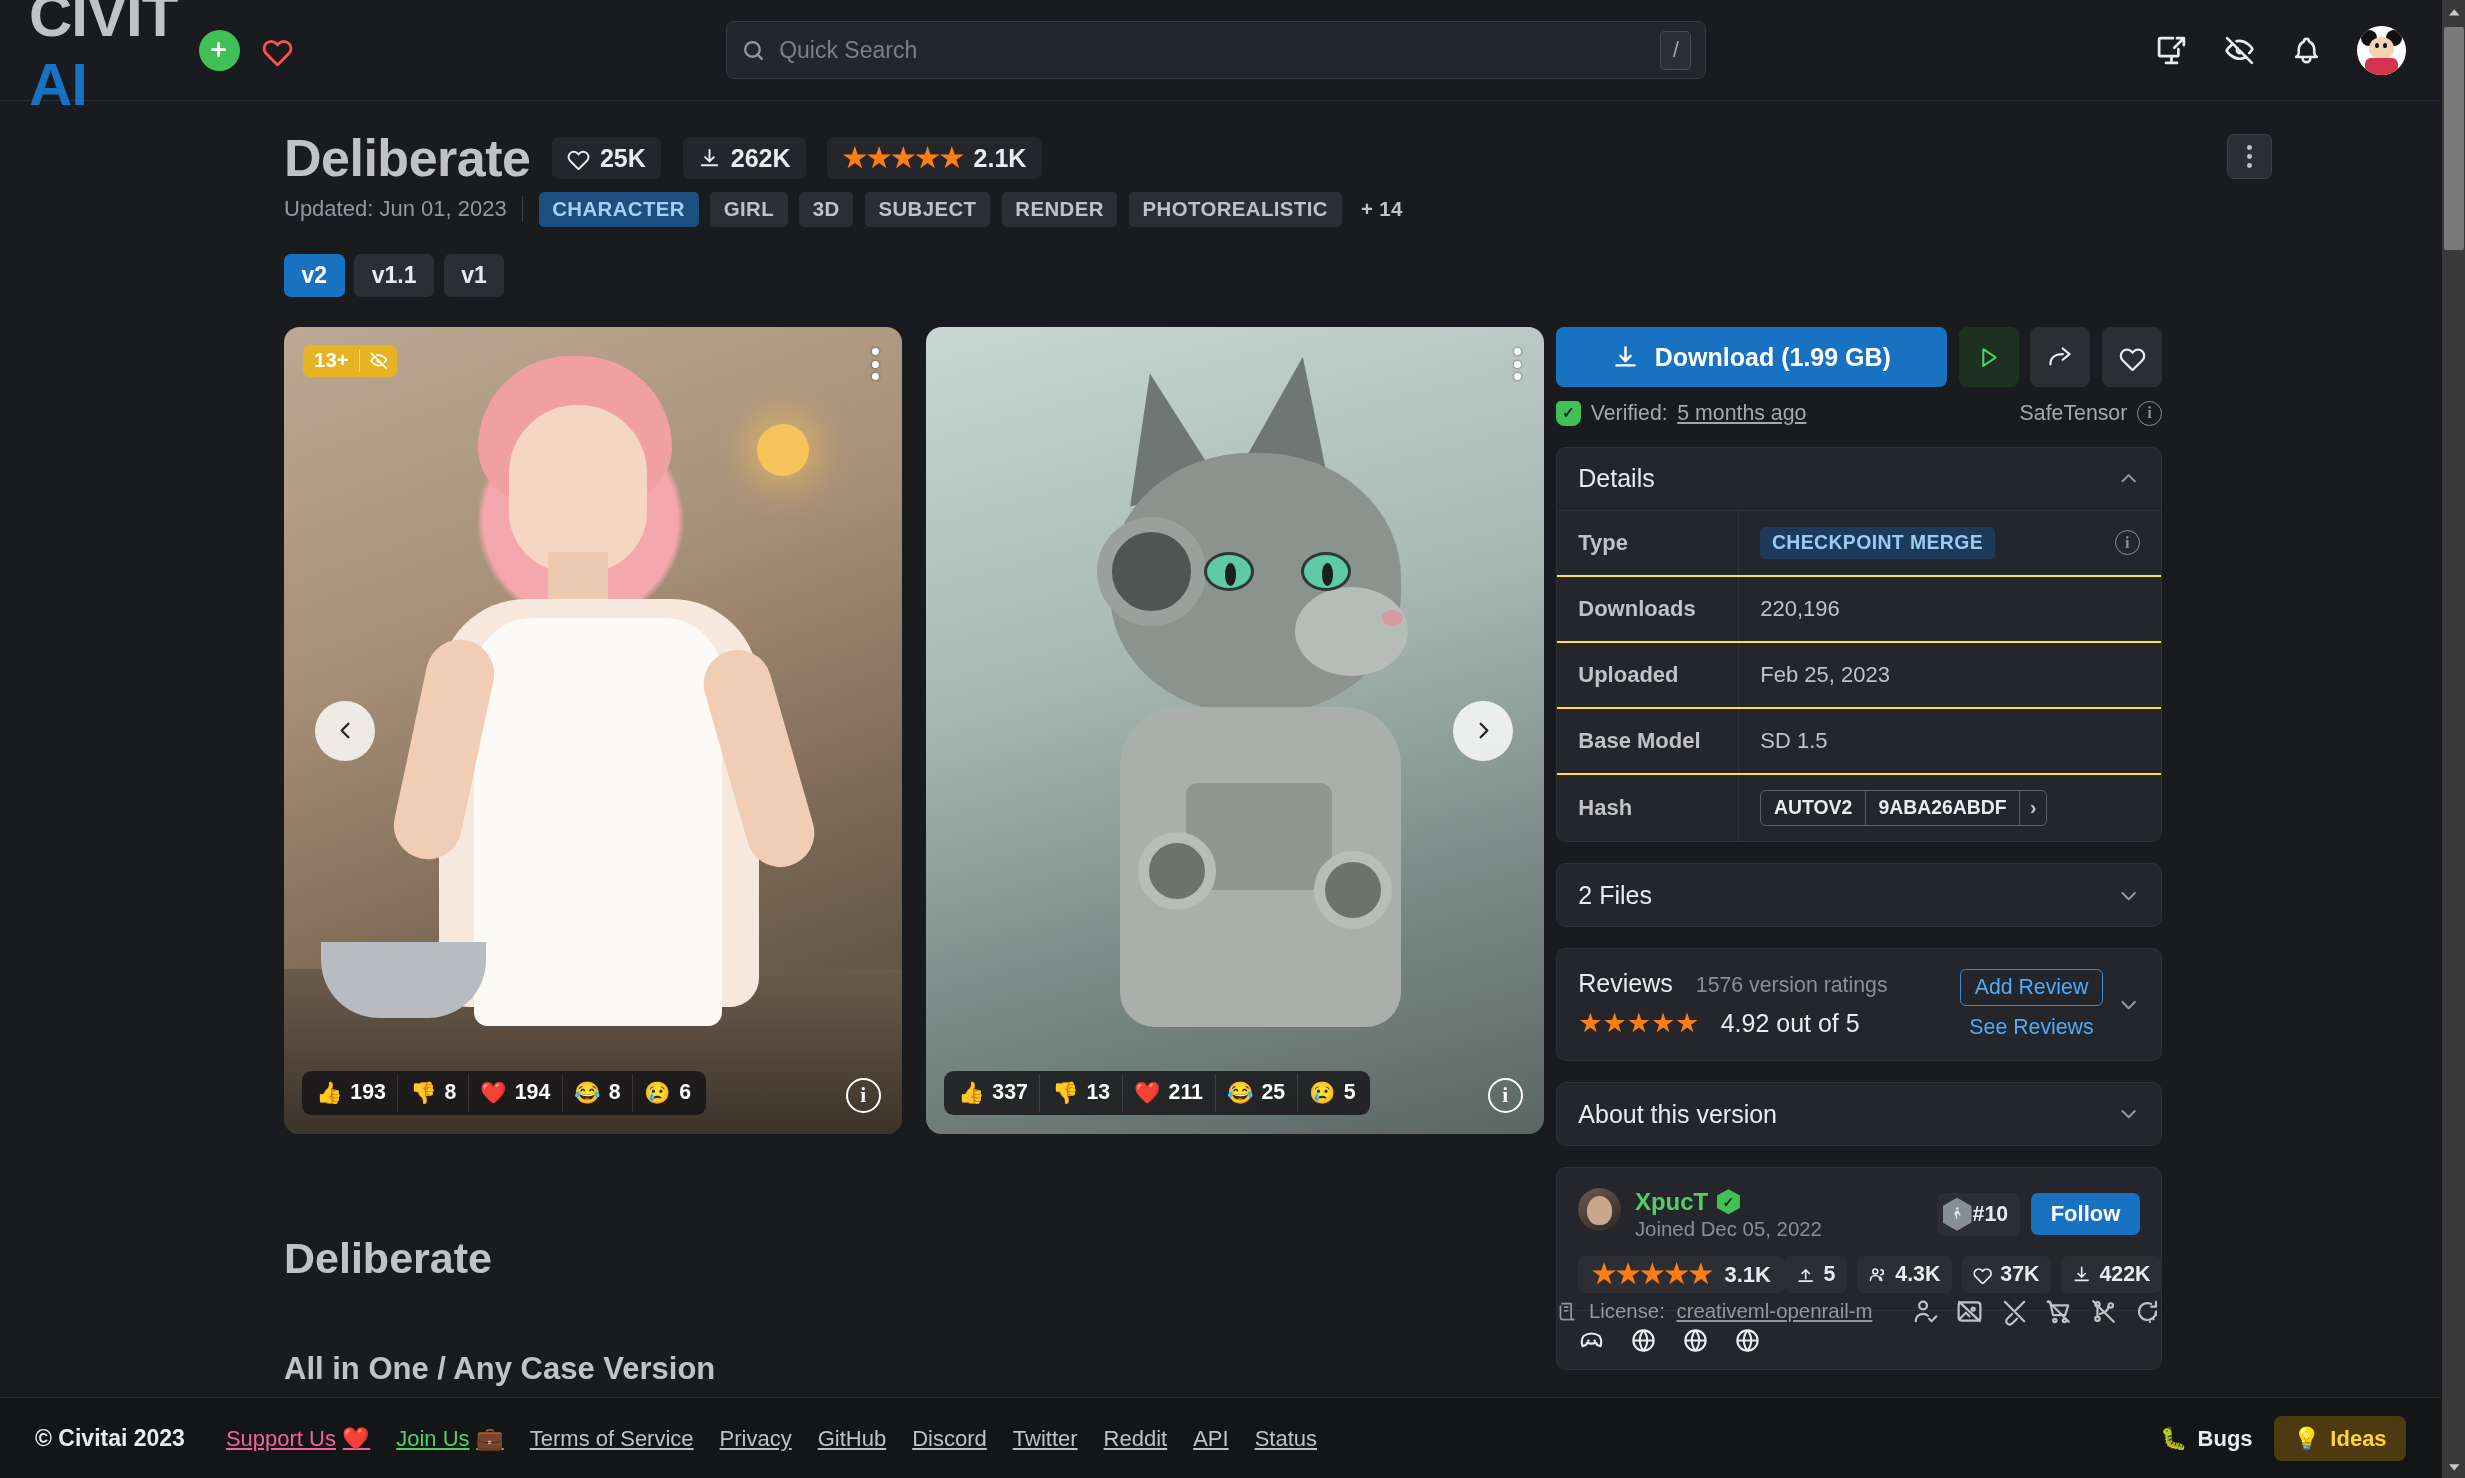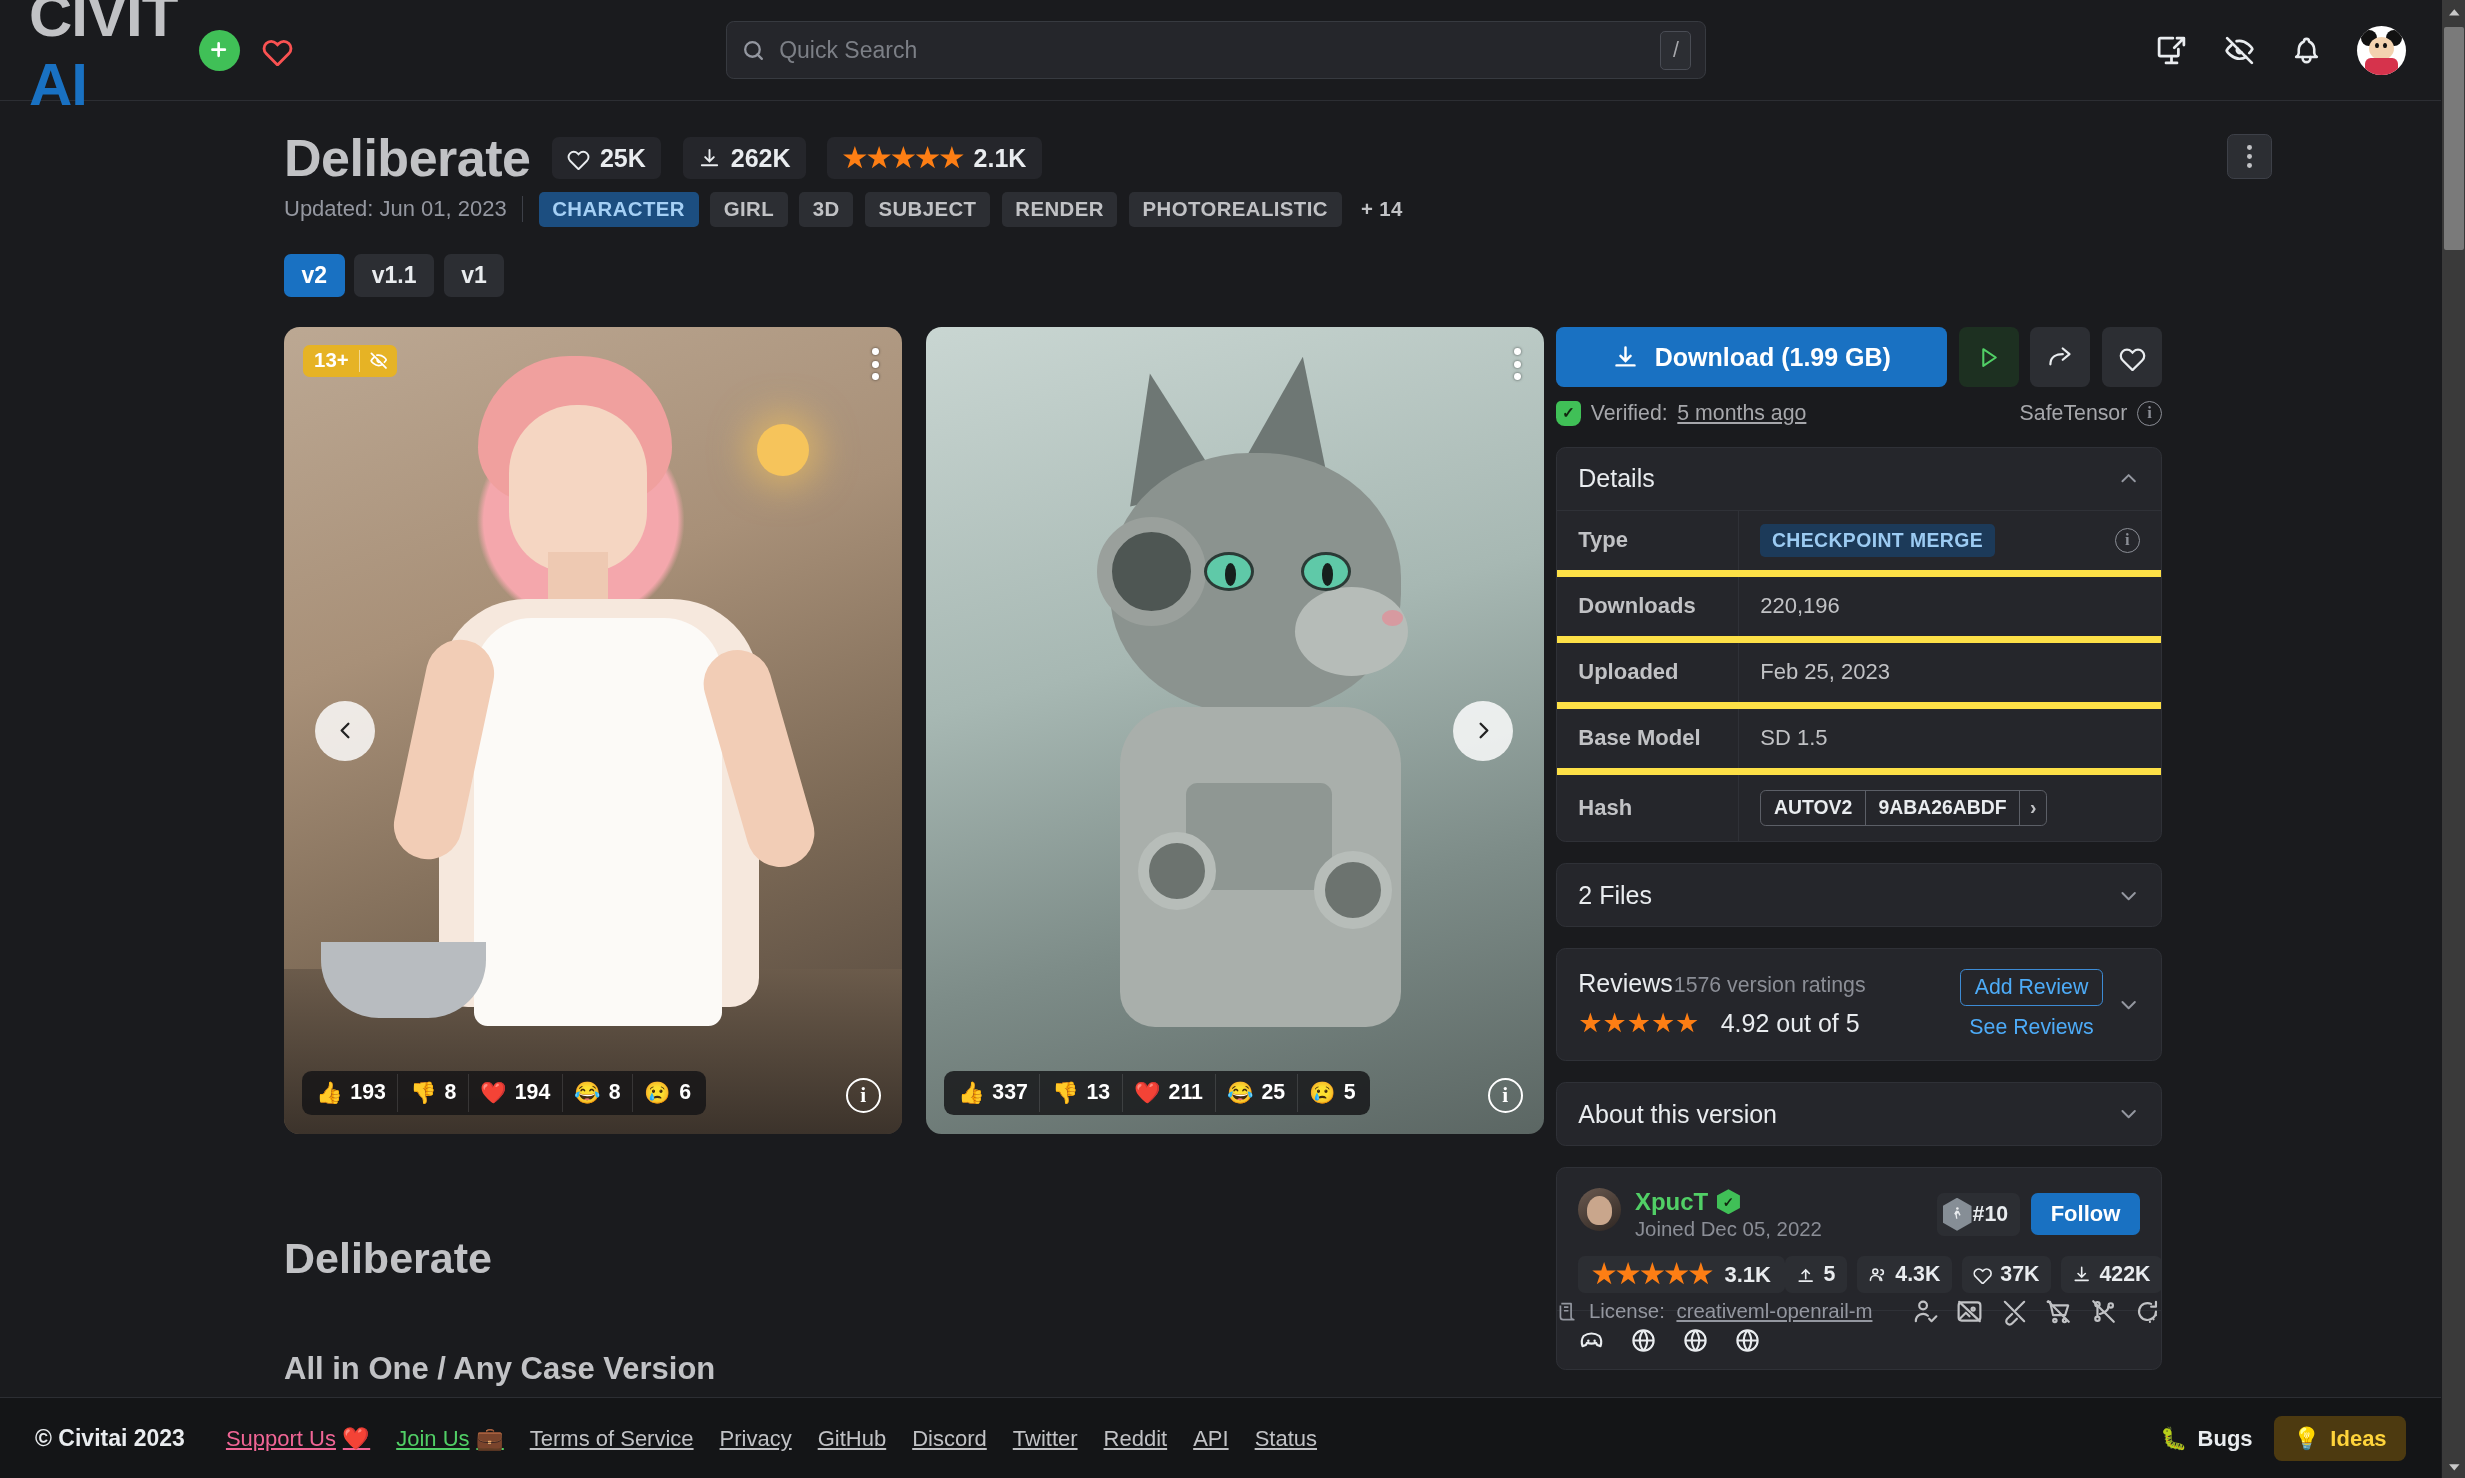--- a/index.html
+++ b/index.html
@@ -221,33 +221,33 @@
   .verified a { color: #A6A7AB; text-decoration: underline; }
   .safetensor { display: flex; align-items: center; gap: 9.7px; font-size: 21.3px; color: #A6A7AB; }
 
   .panel { background: #25262B; border: 1px solid #2f3137; border-radius: 9.7px; margin-top: 21.3px; overflow: hidden; }
   .panel-head {
     height: 62px; display: flex; align-items: center; justify-content: space-between;
     padding: 0 21.3px; font-size: 25px; color: #E9ECEF;
   }
   .chev { color: #9497a0; font-size: 19.4px; }
   .det-table { border-top: 1px solid #2f3137; }
-  .det-row { display: flex; border-bottom: 7px solid #fde047; min-height: 66px; align-items: center; }
+  .det-row { display: flex; border-bottom: 2px solid #fde047; min-height: 66px; align-items: center; }
   .det-row:last-child { border-bottom: none; }
   .det-key { width: 182px; padding: 0 21.3px; font-size: 22px; color: #C1C2C5; font-weight: 700; border-right: 1px solid #2f3137; align-self: stretch; display: flex; align-items: center; }
   .det-val { flex: 1; padding: 0 21.3px; font-size: 22px; color: #C1C2C5; display: flex; align-items: center; justify-content: space-between; }
   .type-badge { background: #1C3A59; color: #9CCBF2; border-radius: 4.9px; padding: 4.9px 11.6px; font-size: 19.4px; font-weight: 700; letter-spacing: 0.4px; }
   .i-circle { width: 25px; height: 25px; border-radius: 50%; border: 1.9px solid #8b8e96; color: #8b8e96; display:flex; align-items:center; justify-content:center; font-size: 16.5px; font-family: "Liberation Serif", serif; font-weight: 700; }
   .hash-pill { display: inline-flex; align-items: flex-start; border: 1px solid #5c5f67; border-radius: 5.8px; overflow: hidden; font-size: 19.4px; font-weight: 700; }
   .hash-pill span { padding: 5.8px 12.6px; border-right: 1px solid #5c5f67; color: #E9ECEF; }
   .hash-pill span:last-child { border-right: none; padding: 5.8px 9.7px; color: #C1C2C5; }
 
   .reviews-panel { padding: 19.4px 21.3px; display: flex; align-items: flex-start; gap: 15.5px; }
   .rev-left { flex: 1; }
-  .rev-top { display: flex; align-items: baseline; gap: 1px; }
+  .rev-top { display: flex; align-items: baseline; gap: 23px; }
   .rev-title { font-size: 25px; color: #E9ECEF; }
   .rev-count { font-size: 21.3px; color: #8b8e96; }
   .rev-bot { display: flex; align-items: center; gap: 21.3px; margin-top: 11.6px; }
   .rev-score { font-size: 25px; color: #E9ECEF; }
   .rev-right { display: flex; flex-direction: column; align-items: center; gap: 9.7px; }
   .add-review { border: 1px solid #3D8BD4; border-radius: 5.8px; color: #4DABF7; font-size: 21.3px; padding: 4.9px 13.6px; }
   .see-reviews { color: #4DABF7; font-size: 21.3px; }
 
   .creator { padding: 19.4px 21.3px 0; }
   .cr-top { display: flex; align-items: center; justify-content: space-between; }

